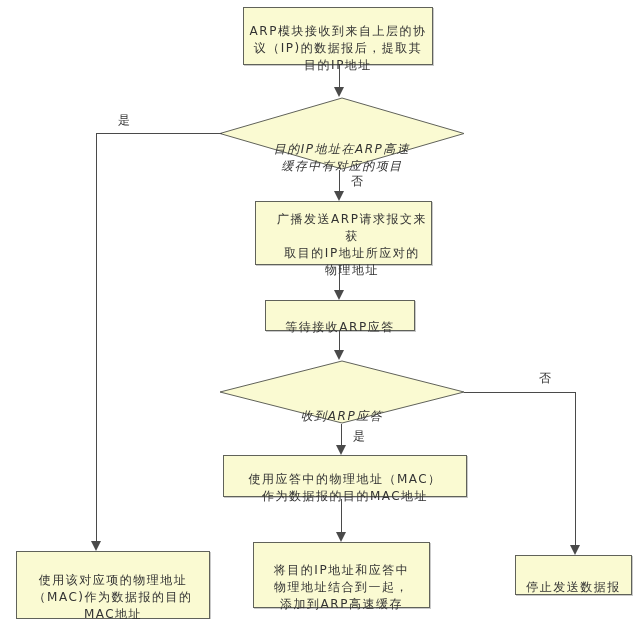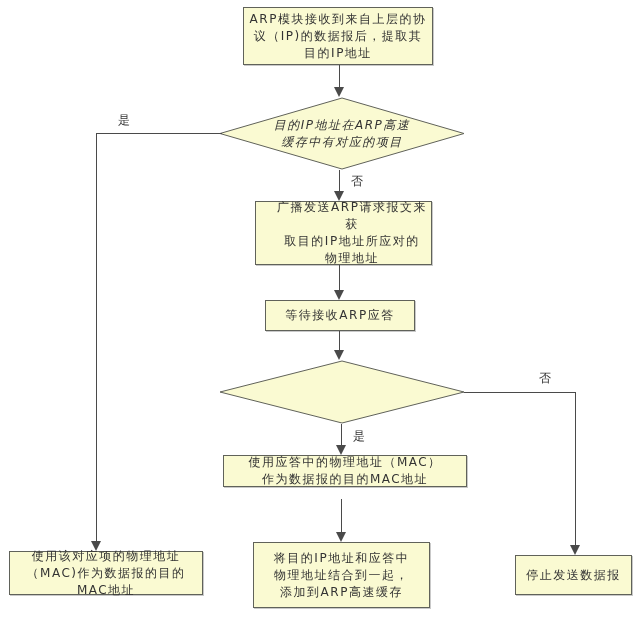--- a/index.html
+++ b/index.html
@@ -30,20 +30,21 @@
     justify-content: center;
     text-align: center;
   }
   .node-text, .diamond-text {
     white-space: pre-line;
     text-align: center;
     font-size: 12px;
     line-height: 17px;
     letter-spacing: 1.5px;
     color: var(--text);
+    margin-top: 24px;
   }
   .diamond {
     position: absolute;
   }
   .diamond svg { position: absolute; left: 0; top: 0; display: block; }
   .diamond .diamond-text {
     position: absolute;
     left: 0; right: 0; top: 50%;
     transform: translateY(-50%);
     font-style: italic;
@@ -77,30 +78,30 @@
   #node-broadcast    { left: 255px; top: 201px; width: 177px; height: 64px; padding-left: 17px; }
   #conn-3            { left: 339px; top: 265px; height: 26px; }
   #arr-3             { left: 334px; top: 290px; }
   #node-wait         { left: 265px; top: 300px; width: 150px; height: 31px; }
   #conn-4            { left: 339px; top: 331px; height: 20px; }
   #arr-4             { left: 334px; top: 350px; }
   #diamond-reply     { left: 218px; top: 360px; width: 248px; height: 64px; }
   #conn-5            { left: 341px; top: 424px; height: 22px; }
   #arr-5             { left: 336px; top: 445px; }
   #label-yes-2       { left: 351px; top: 428px; }
-  #node-use-reply-mac{ left: 223px; top: 455px; width: 244px; height: 32px; }
+  #node-use-reply-mac{ left: 223px; top: 455px; width: 244px; height: 42px; }
   #conn-6            { left: 341px; top: 499px; height: 34px; }
   #arr-6             { left: 336px; top: 532px; }
   #node-add-cache    { left: 253px; top: 542px; width: 177px; height: 66px; }
 
   #branch-yes-h      { left: 96px;  top: 133px; width: 126px; }
   #branch-yes-v      { left: 96px;  top: 133px; height: 409px; }
   #arr-yes           { left: 91px;  top: 541px; }
   #label-yes-1       { left: 116px; top: 112px; }
-  #node-use-cache-mac{ left: 9px;   top: 551px; width: 194px; height: 44px; }
+  #node-use-cache-mac{ left: 16px;   top: 551px; width: 194px; height: 68px; }
 
   #branch-no-h       { left: 464px; top: 392px; width: 112px; }
   #branch-no-v       { left: 575px; top: 392px; height: 154px; }
   #arr-no            { left: 570px; top: 545px; }
   #label-no-2        { left: 537px; top: 370px; }
   #node-stop         { left: 515px; top: 555px; width: 117px; height: 40px; }
 </style>
 </head>
 <body>
 
@@ -140,20 +141,21 @@
     <div class="node-text">等待接收ARP应答</div>
   </div>
 
   <div class="vline" id="conn-4"></div>
   <div class="arrow-down" id="arr-4"></div>
 
   <div class="diamond" id="diamond-reply">
     <svg width="248" height="64" viewBox="0 0 248 64">
       <polygon points="124,1 246,32 124,63 2,32" fill="var(--node-fill)" stroke="var(--node-border)" stroke-width="1"></polygon>
     </svg>
+    <div class="diamond-text">收到ARP应答</div>
   </div>
 
   <div class="edge-label" id="label-yes-2">是</div>
   <div class="vline" id="conn-5"></div>
   <div class="arrow-down" id="arr-5"></div>
 
   <div class="node" id="node-use-reply-mac">
     <div class="node-text">使用应答中的物理地址（MAC）
 作为数据报的目的MAC地址</div>
   </div>

